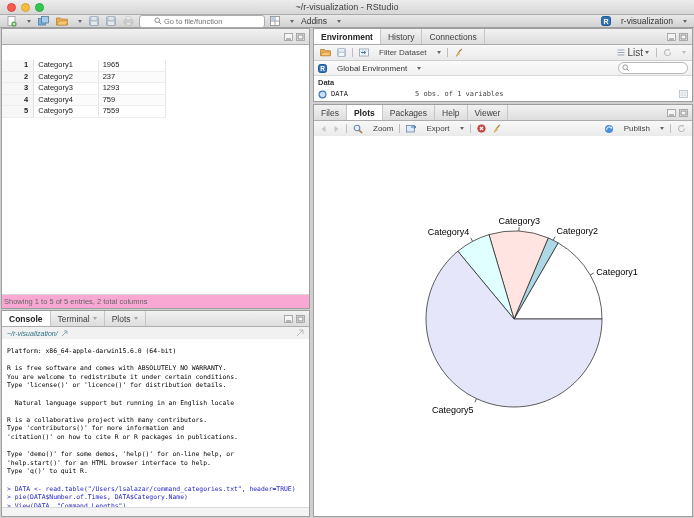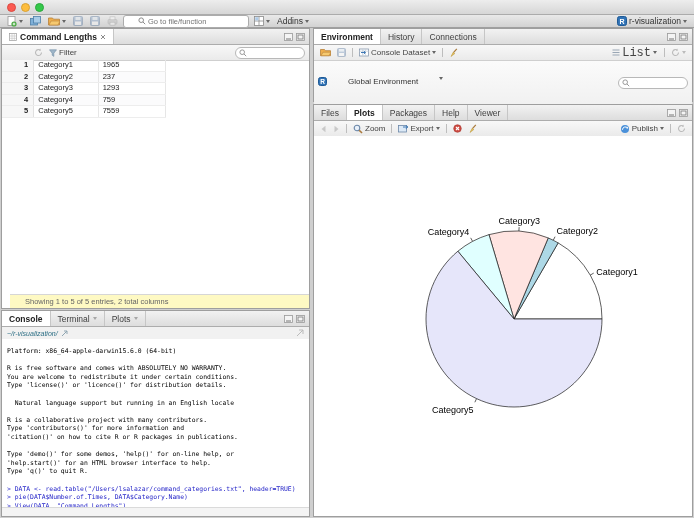--- a/index.html
+++ b/index.html
@@ -16,21 +16,21 @@
   .light.g{background:#34C84A;border:0.5px solid #2AA83D;}
   .title{position:absolute;left:0;right:0;top:2px;text-align:center;
     font-size:9px;color:#3F3F3F;}
   
   .mtoolbar{position:absolute;left:0;top:15px;width:694px;height:13px;
     background:linear-gradient(#E9E9E9,#D2D2D2);border-bottom:1px solid #9F9F9F;
     display:flex;align-items:center;padding:0 5px;box-sizing:border-box;gap:3px;
     font-size:8.5px;color:#333;}
   .caret{width:0;height:0;border-left:2.5px solid transparent;
     border-right:2.5px solid transparent;border-top:3px solid #666;display:inline-block;}
-  .tbtn{display:flex;align-items:center;gap:2px;padding:6px 2px;height:20px;}
+  .tbtn{display:flex;align-items:center;gap:10px;padding:6px 2px;height:20px;}
   .dim{opacity:.38;}
   .goto{display:flex;align-items:center;gap:2px;background:#FFF;
     border:1px solid #ACACAC;border-radius:3px;height:11px;width:96px;padding:0 14px;}
   .goto input{border:0;outline:0;padding:0;width:100%;font-size:7.5px;
     font-family:"Liberation Sans",sans-serif;color:#333;background:transparent;}
   .spacer{flex:1;}
   .sep{width:1px;height:9px;background:#BDBDBD;margin:0 2px;}
   
   .panel{position:absolute;background:#FFF;border:1px solid #9E9E9E;box-sizing:border-box;}
   .tabstrip{height:15px;background:linear-gradient(#F2F2F2,#DDDDDD);
@@ -50,37 +50,37 @@
   .dv-head{display:flex;height:12px;line-height:12px;
     background:linear-gradient(#FCFCFC,#EEEEEE);font-weight:bold;
     border-bottom:1px solid #D2D2D2;}
   .dv-row{display:flex;height:10.5px;line-height:10.5px;border-bottom:1px solid #EDEDED;}
   .dv-row:nth-child(even){background:#FBFBFC;}
   .c0{width:27px;text-align:right;padding-right:5px;font-weight:bold;
     background:#F7F7F7;border-right:1px solid #E0E0E0;}
   .c1{width:57px;padding:0 4px;border-right:1px solid #E6E6E6;}
   .c2{width:60px;padding:0 4px;border-right:1px solid #E6E6E6;}
   .sorticon{float:right;opacity:.45;margin-top:3px;}
-  .dv-status{position:absolute;left:8px;right:0;bottom:0;height:13px;line-height:13px;
-    border-top:1px solid #D6D6D6;background:#fef9c3;font-size:7.5px;color:#666;padding-left:15px;}
+  .dv-status{position:absolute;left:0;right:0;bottom:0;height:13px;line-height:13px;
+    border-top:1px solid #D6D6D6;background:#f9a8d4;font-size:7.5px;color:#666;padding-left:2px;}
   
   .wdrow{height:12px;background:#F1F1F1;border-bottom:1px solid #DDDDDD;
     display:flex;align-items:center;font-size:7px;color:#2E7086;padding:0 5px;}
   .console-body{position:absolute;left:0;right:0;top:28px;bottom:8px;background:#FFF;
     font-family:"DejaVu Sans Mono",monospace;font-size:6.4px;line-height:8.6px;
     padding:8px 0 0 5px;white-space:pre;overflow:hidden;color:#000;}
   .cline.input{color:#2525C8;}
   .cursor{display:inline-block;width:4px;height:7px;background:#C7D6E4;
     vertical-align:-1px;border:0.5px solid #A9BECF;}
   .hscroll{position:absolute;left:0;right:0;bottom:0;height:8px;background:#F4F4F4;
     border-top:1px solid #DADADA;}
   
   .scope-row{height:14px;background:linear-gradient(#FBFBFB,#F0F0F0);
-    border-bottom:1px solid #D8D8D8;display:flex;
-    font-size:8px;color:#333;gap:21px;padding:16px 4px;}
+    border-bottom:1px solid #D8D8D8;display:flex;align-items:center;
+    font-size:8px;color:#333;gap:10px;padding:0 4px;}
   .env-section{font-size:7.5px;color:#333;padding:2px 0 1px 4px;font-weight:bold;}
   .env-row{display:flex;align-items:center;height:12px;font-family:"DejaVu Sans Mono",monospace;
     font-size:7px;color:#222;padding:0 4px;gap:4px;}
   .env-name{width:80px;}
   .env-summary{color:#444;}
   
   .plot-area{position:absolute;left:0;right:0;top:31px;bottom:0;background:#FFF;}
   svg text{font-family:"Liberation Sans",sans-serif;}
   .icon{display:inline-block;line-height:0;}
 </style>
@@ -88,20 +88,21 @@
 <body>
 
 <div class="window">
 
   <div class="titlebar">
     <div class="lights">
       <div class="light r"></div>
       <div class="light y"></div>
       <div class="light g"></div>
     </div>
+    <div class="title">~/r-visualization - RStudio</div>
   </div>
 
   <div class="mtoolbar">
     <span class="tbtn">
       <span class="icon"><svg width="10" height="11">
             <rect x="1" y="0.5" width="7" height="9" fill="#FFF" stroke="#9A9A9A" stroke-width="0.8"></rect>
             <circle cx="7" cy="8" r="2.6" fill="#49A942"></circle>
             <path d="M7 6.7v2.6M5.7 8h2.6" stroke="#FFF" stroke-width="0.9"></path>
           </svg></span>
       <span class="caret"></span>
@@ -165,60 +166,29 @@
             <rect x="0.5" y="0.5" width="9" height="9" rx="2" fill="#3173B6" stroke="#1F5A96"></rect>
             <text x="5" y="7.6" text-anchor="middle" font-size="7" fill="#FFF" font-weight="bold">R</text>
           </svg></span>
       <span>r-visualization</span>
       <span class="caret"></span>
     </span>
   </div>
 
   <div class="panel" style="left:1px;top:28px;width:309px;height:281px;">
     <div class="tabstrip">
-      <span class="tab active">
-        <span class="icon"><svg width="8" height="8">
-              <rect x="0.5" y="0.5" width="7" height="7" fill="#FFF" stroke="#9A9A9A" stroke-width="0.7"></rect>
-              <path d="M0.5 3h7M0.5 5.3h7M3 0.5v7M5.3 0.5v7" stroke="#C0C0C0" stroke-width="0.6"></path>
-            </svg></span>
-        <span>Command Lengths</span>
-        <span class="icon"><svg width="6" height="6">
-              <path d="M1 1 L5 5 M5 1 L1 5" stroke="#8B8B8B" stroke-width="1"></path>
-            </svg></span>
-      </span>
       <span class="panelbtns">
         <span class="icon"><svg width="9" height="8">
               <rect x="0.5" y="0.5" width="8" height="7" fill="#F4F4F4" stroke="#9A9A9A" stroke-width="0.8"></rect>
               <path d="M2 6h5" stroke="#777" stroke-width="1"></path>
             </svg></span>
         <span class="icon"><svg width="9" height="8">
               <rect x="0.5" y="0.5" width="8" height="7" fill="#F4F4F4" stroke="#9A9A9A" stroke-width="0.8"></rect>
               <rect x="2" y="2" width="5" height="4" fill="none" stroke="#777" stroke-width="0.8"></rect>
             </svg></span>
-      </span>
-    </div>
-    <div class="ptoolbar">
-      <span class="tbtn dim" style="margin-left:26px;">
-        <span class="icon"><svg width="9" height="9">
-              <path d="M7.5 4.5a3 3 0 1 1-1-2.2" fill="none" stroke="#666" stroke-width="1.1"></path>
-              <path d="M6.2 0.6l0.6 1.9-2 0.3z" fill="#666"></path>
-            </svg></span>
-      </span>
-      <span class="tbtn">
-        <span class="icon"><svg width="8" height="8">
-              <path d="M0.5 0.8h7L4.8 4.2v3.2L3.2 6.2V4.2z" fill="#9FB6C9" stroke="#6E8CA3" stroke-width="0.6"></path>
-            </svg></span>
-        <span>Filter</span>
-      </span>
-      <span class="search">
-        <span class="icon"><svg width="8" height="8">
-              <circle cx="3.2" cy="3.2" r="2.3" fill="none" stroke="#999" stroke-width="1"></circle>
-              <path d="M5 5 L7.2 7.2" stroke="#999" stroke-width="1"></path>
-            </svg></span>
-        <input style="">
       </span>
     </div>
     <div class="dv-table">
       <div>
           <div class="dv-row">
             <span class="c0">1</span>
             <span class="c1">Category1</span>
             <span class="c2">1965</span>
           </div>
           <div class="dv-row">
@@ -319,35 +289,35 @@
               <rect x="2" y="5" width="5" height="3" fill="#FFF"></rect>
             </svg></span>
       </span>
       <span class="sep"></span>
       <span class="tbtn">
         <span class="icon"><svg width="10" height="9">
               <rect x="0.5" y="1" width="9" height="7" fill="#FFF" stroke="#8A9BB0" stroke-width="0.8"></rect>
               <path d="M0.5 3.2h9M3.5 1v7M6.5 1v7" stroke="#C4CEDA" stroke-width="0.7"></path>
               <path d="M2 4.5 L6 4.5 M4.8 3 L6.5 4.5 L4.8 6" fill="none" stroke="#3E78B5" stroke-width="1"></path>
             </svg></span>
-        <span>Console Dataset</span>
+        <span>Filter Dataset</span>
         <span class="caret"></span>
       </span>
       <span class="sep"></span>
       <span class="tbtn">
         <span class="icon"><svg width="9" height="9">
               <path d="M7.8 0.8 L4.4 4.6" stroke="#A9793C" stroke-width="1.2"></path>
               <path d="M2 8.5 L4.2 4.2 L5.8 5.6 Z" fill="#E2BE5A" stroke="#B99434" stroke-width="0.5"></path>
             </svg></span>
       </span>
       <span class="search" style="margin-left:auto;width:auto;border:none;background:transparent;">
         <span class="icon"><svg width="8" height="7">
               <path d="M0.5 1h7M0.5 3.5h7M0.5 6h7" stroke="#9AA7B5" stroke-width="1"></path>
             </svg></span>
-        <span style="font-size:12px;color:#444;font-family:Liberation Mono, monospace;">List</span>
+        <span style="font-size:10px;color:#444;">List</span>
         <span class="caret"></span>
       </span>
       <span class="sep"></span>
       <span class="tbtn dim">
         <span class="icon"><svg width="9" height="9">
               <path d="M7.5 4.5a3 3 0 1 1-1-2.2" fill="none" stroke="#666" stroke-width="1.1"></path>
               <path d="M6.2 0.6l0.6 1.9-2 0.3z" fill="#666"></path>
             </svg></span>
         <span class="caret"></span>
       </span>

